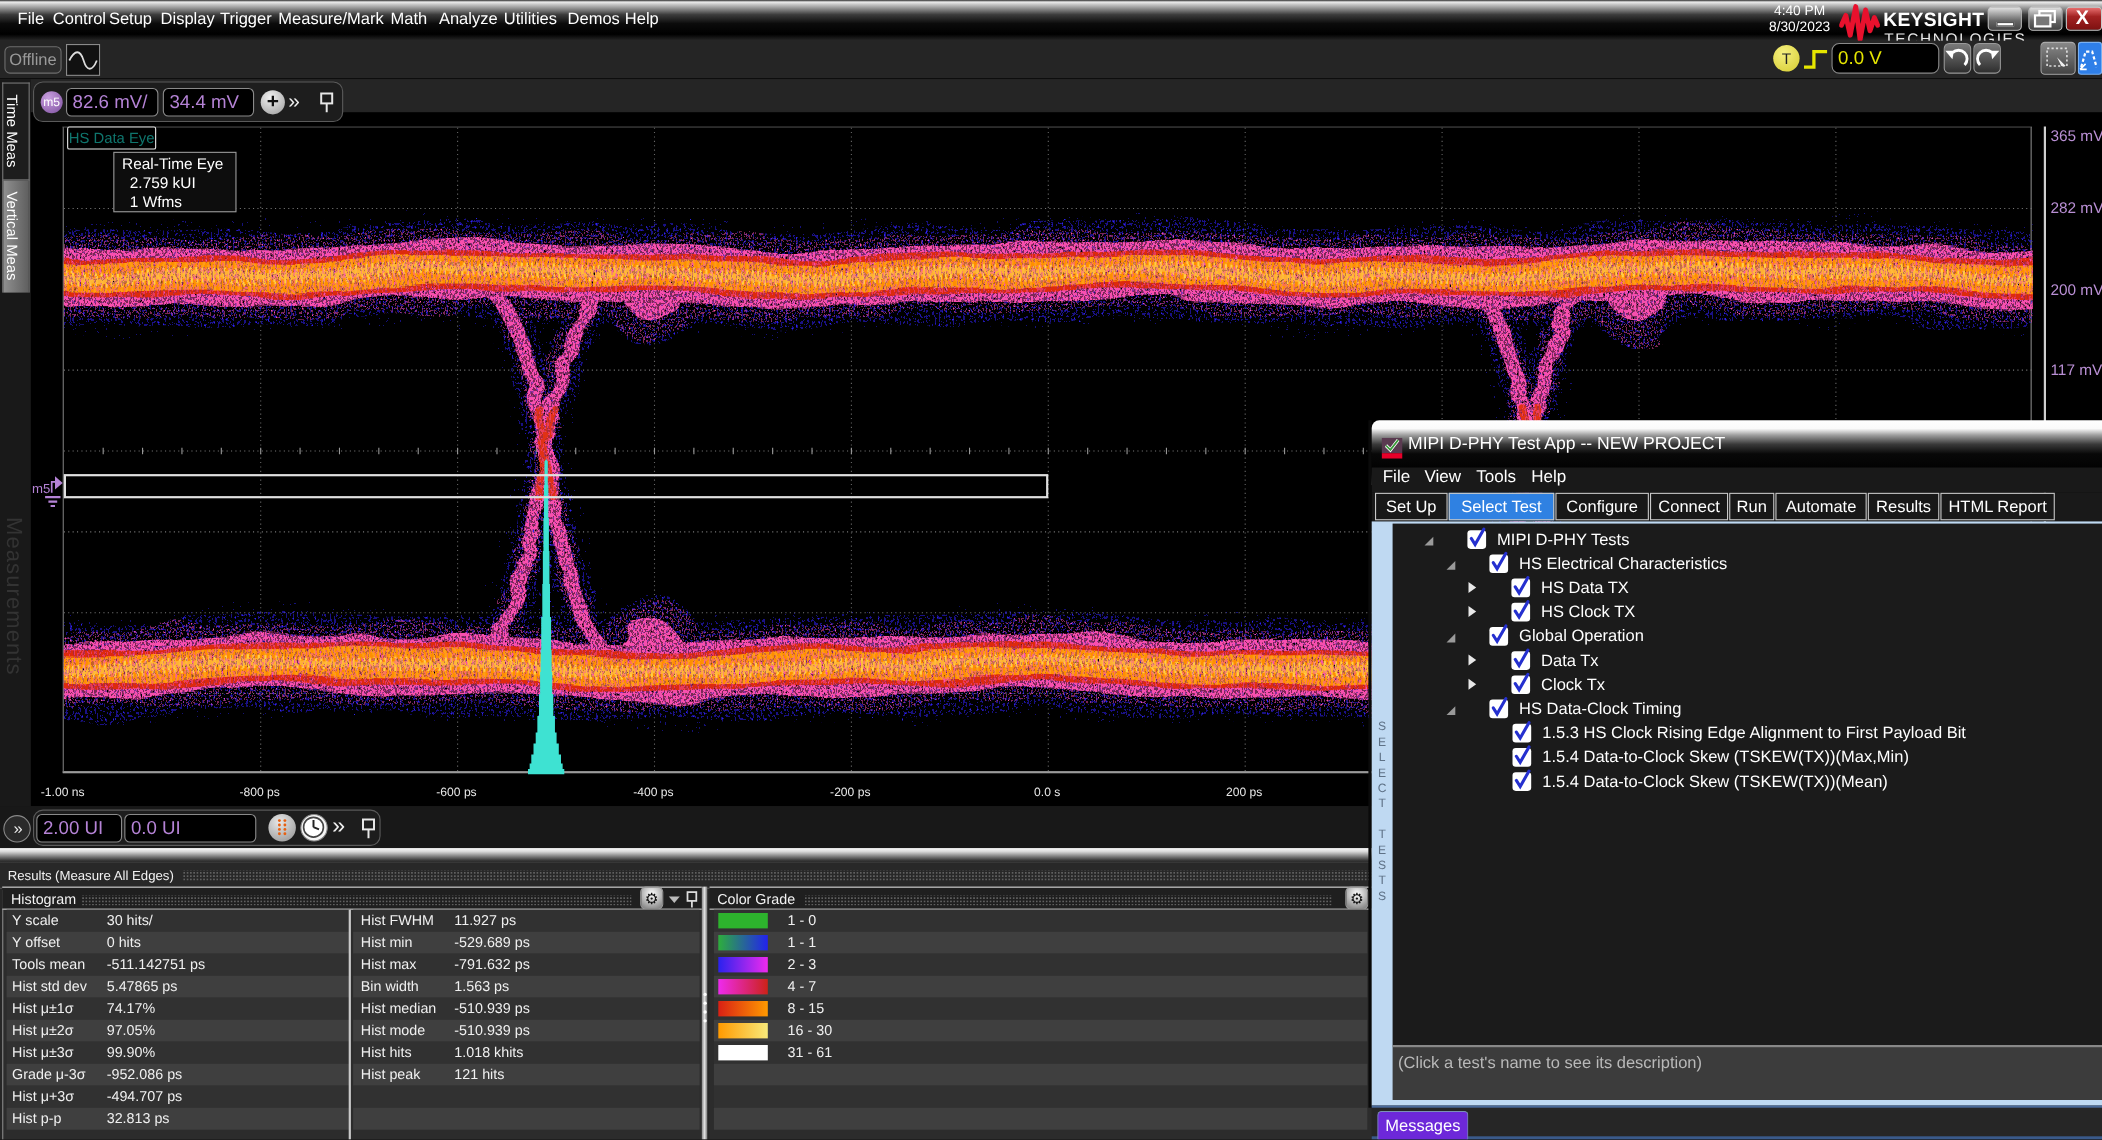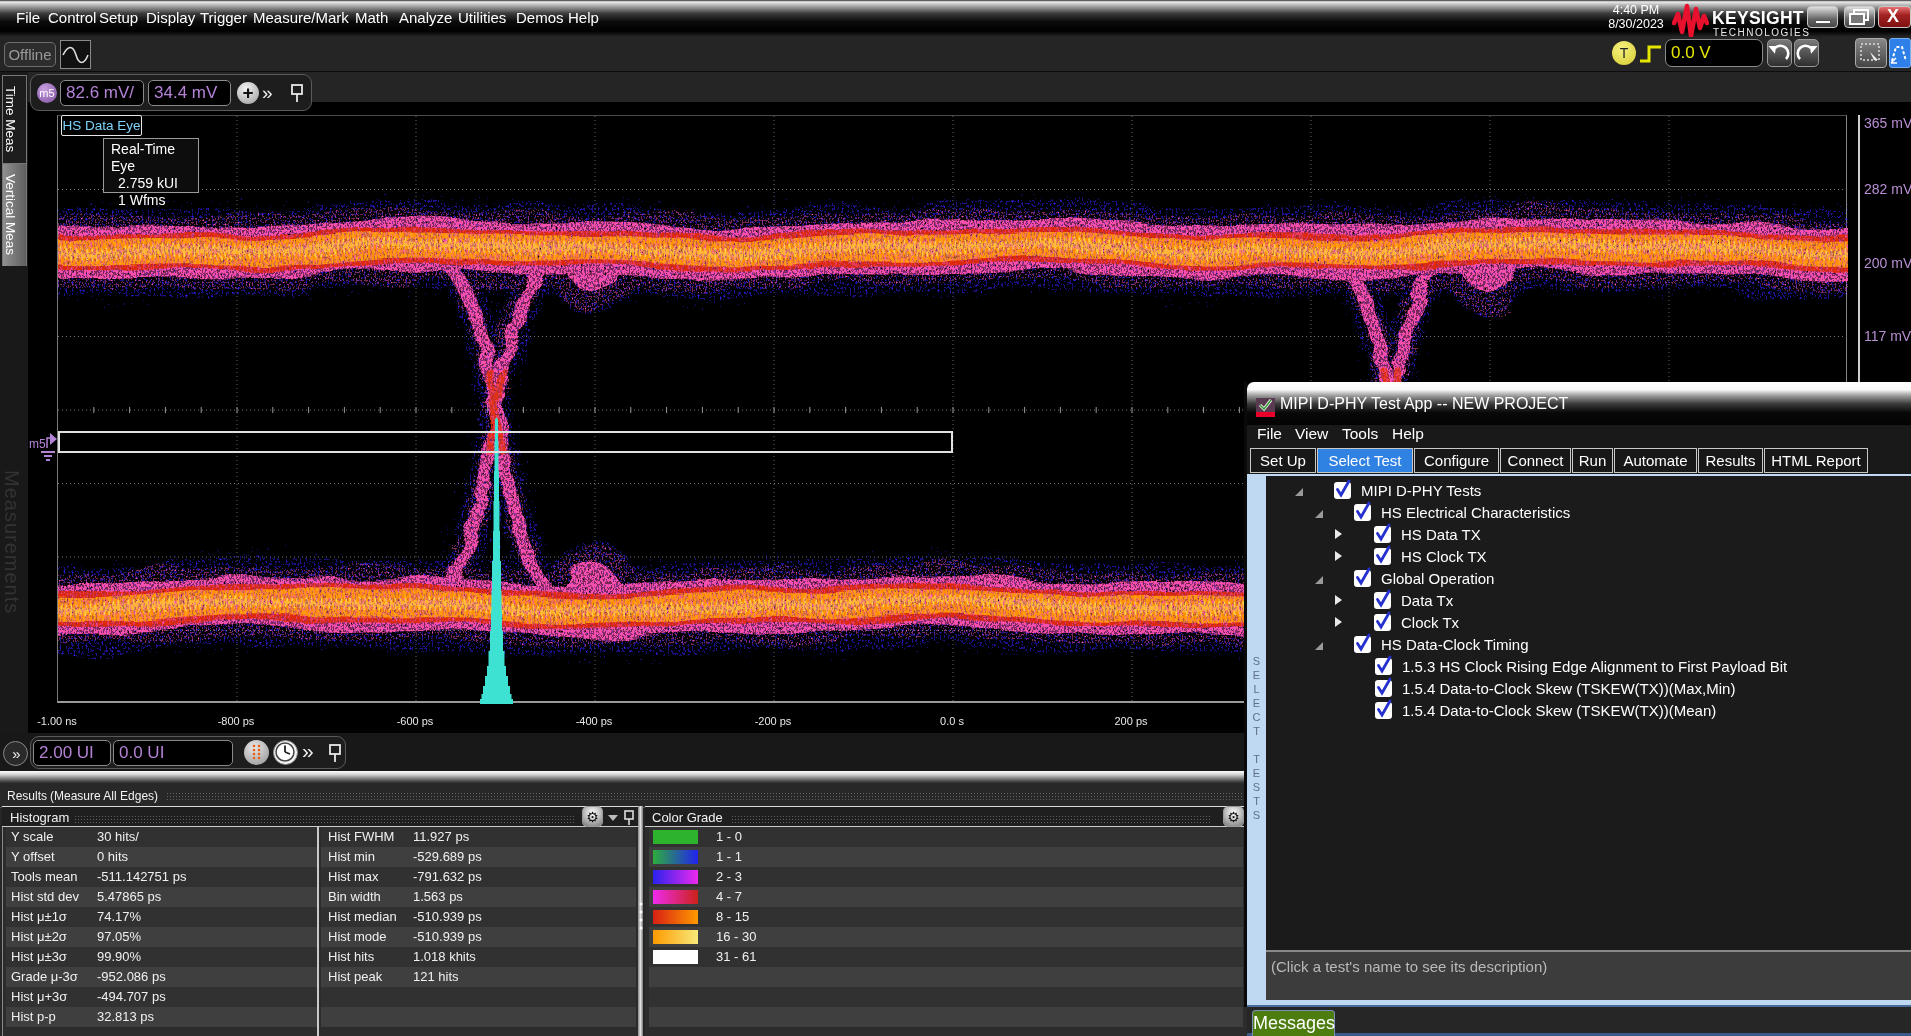--- a/index.html
+++ b/index.html
@@ -37,41 +37,41 @@
 .dtab{position:absolute;top:0;height:25px;border:1px solid #c9c9c9;color:#fff;font-size:15px;text-align:center;background:#181818;line-height:23px}
 .dtabsel{background:#2f81e2}
 .dbody{position:absolute;left:0;top:92px;width:664px;height:531px;background:#bfd9f2}
 .dtree{position:absolute;left:19px;top:2px;width:645px;height:474px;background:#1b1b1b}
 .ddesc{position:absolute;left:19px;top:476px;width:645px;height:50px;background:#3c3c3c;color:#b9b9b9;font-size:15px;border-top:2px solid #888}
 .trow{position:absolute;color:#fff;font-size:15px;white-space:nowrap}
 .cbx{position:absolute;width:17px;height:17px;background:#fff;border-radius:3px}
 .cbx svg{position:absolute;left:-1px;top:-4px}
 .exp-o{position:absolute;width:0;height:0;border-left:8px solid transparent;border-bottom:8px solid #9a9a9a}
 .exp-c{position:absolute;width:0;height:0;border-top:5px solid transparent;border-bottom:5px solid transparent;border-left:7px solid #e8e8e8}
-.msgtab{left:1252px;top:1010px;width:83px;height:26px;background:#4d7c0f;border:1px solid #7b90b8;border-bottom:none;border-radius:4px 4px 0 0;color:#fff;font-size:18px;text-align:center;line-height:25px;z-index:51}
+.msgtab{left:1252px;top:1010px;width:83px;height:26px;background:#6d28d9;border:1px solid #7b90b8;border-bottom:none;border-radius:4px 4px 0 0;color:#fff;font-size:15px;text-align:center;line-height:25px;z-index:51}
 .winbtn{position:absolute;top:6px;width:31px;height:22px;border-radius:4px;border:1px solid #c9c9c9}
 </style></head><body>
 <div class="abs menubar">
     <span style="left:16px">File</span>
     <span style="left:48px">Control</span>
     <span style="left:99px">Setup</span>
     <span style="left:146px">Display</span>
     <span style="left:200px">Trigger</span>
     <span style="left:253px">Measure/Mark</span>
     <span style="left:355px">Math</span>
     <span style="left:399px">Analyze</span>
     <span style="left:458px">Utilities</span>
     <span style="left:516px">Demos</span>
     <span style="left:568px">Help</span>
     <span style="left:1608px;top:3px;font-size:12.5px;line-height:14px;text-align:center;width:56px">4:40 PM<br>8/30/2023</span>
 <svg style="position:absolute;left:1672px;top:2px" width="37" height="38" viewBox="0 0 37 38">
       <path d="M2 21 L6 12 L10 30 L15 4 L19 34 L24 7 L28 26 L32 14 L35 21" fill="none" stroke="#e8112d" stroke-width="4.5" stroke-linejoin="round" stroke-linecap="round"></path>
     </svg>
 <span style="left:1712px;top:8px;font-size:17.5px;font-weight:bold;letter-spacing:0.3px">KEYSIGHT</span>
-<span style="left:1713px;top:27px;font-size:10px;letter-spacing:1.5px;color:#e8e8e8">TECHNOLOGIES</span>
+<span style="left:1713px;top:27px;font-size:14px;letter-spacing:1.5px;color:#e8e8e8">TECHNOLOGIES</span>
 <div class="winbtn" style="left:1807px;background:linear-gradient(180deg,#e0e0e0,#666 60%,#444)">
       <div style="position:absolute;left:7px;top:13px;width:16px;height:4px;background:#fff;border:1px solid #555"></div>
     </div>
 <div class="winbtn" style="left:1844px;background:linear-gradient(180deg,#e0e0e0,#666 60%,#444)"><svg width="29" height="20">
         <rect x="9" y="3" width="14" height="10" fill="none" stroke="#fff" stroke-width="2"></rect>
         <rect x="5" y="7" width="14" height="10" fill="#777" stroke="#fff" stroke-width="2"></rect>
       </svg></div>
 <div class="winbtn" style="left:1878px;width:33px;background:linear-gradient(180deg,#e87070 0%,#a32222 40%,#7e1111)">
       <span style="position:absolute;left:8px;top:-1px;color:#fff;font-size:18px;font-weight:bold">X</span>
     </div>
@@ -329,22 +329,22 @@
 <div class="ylabel" style="left:1864px;top:622px">-214 mV</div>
 <div class="axlabel" style="left:29px;top:715px;width:56px;text-align:center">-1.00 ns</div>
 <div class="axlabel" style="left:208px;top:715px;width:56px;text-align:center">-800 ps</div>
 <div class="axlabel" style="left:387px;top:715px;width:56px;text-align:center">-600 ps</div>
 <div class="axlabel" style="left:566px;top:715px;width:56px;text-align:center">-400 ps</div>
 <div class="axlabel" style="left:745px;top:715px;width:56px;text-align:center">-200 ps</div>
 <div class="axlabel" style="left:924px;top:715px;width:56px;text-align:center">0.0 s</div>
 <div class="axlabel" style="left:1103px;top:715px;width:56px;text-align:center">200 ps</div>
 <div class="axlabel" style="left:1282px;top:715px;width:56px;text-align:center">400 ps</div>
 <div class="axlabel" style="left:1461px;top:715px;width:56px;text-align:center">600 ps</div>
-<div class="abs" style="left:61px;top:115px;width:81px;height:21px;white-space:nowrap;background:#000;border:1px solid #e8e8e8;border-radius:2px;color:#7dd3fc;font-size:13.5px;text-align:center;line-height:19px;z-index:6">HS Data Eye</div>
-<div class="abs" style="left:103px;top:138px;width:96px;height:55px;background:#0d0d0d;border:1px solid #9a9a9a;color:#fff;font-size:14px;z-index:6;padding:2px 0 0 7px;line-height:17px">Real-Time Eye<br><span style="padding-left:7px">2.759 kUI</span><br><span style="padding-left:7px">1 Wfms</span></div>
+<div class="abs" style="left:61px;top:115px;width:81px;height:21px;white-space:nowrap;background:#000;border:1px solid #e8e8e8;border-radius:2px;color:#0f766e;font-size:13.5px;text-align:center;line-height:19px;z-index:6">HS Data Eye</div>
+<div class="abs" style="left:103px;top:138px;width:112px;height:55px;background:#0d0d0d;border:1px solid #9a9a9a;color:#fff;font-size:14px;z-index:6;padding:2px 0 0 7px;line-height:17px">Real-Time Eye<br><span style="padding-left:7px">2.759 kUI</span><br><span style="padding-left:7px">1 Wfms</span></div>
 <div class="abs" style="left:58px;top:431px;width:895px;height:22px;border:2px solid #e0e0e0;z-index:6"></div>
 <svg class="abs" style="left:29px;top:432px;z-index:6" width="30" height="34">
     <text x="0" y="16" fill="#b583d6" font-size="12" font-family="Liberation Sans">m5</text>
     <path d="M18 16 L18 6 L21 6" stroke="#b583d6" stroke-width="1.5" fill="none"></path>
     <path d="M21 1 L21 13 L28 7 Z" fill="#b583d6"></path>
     <path d="M12 20 L26 20 M15 24 L23 24 M17 28 L21 28" stroke="#b583d6" stroke-width="2"></path>
   </svg>
 <div class="abs botbar"></div>
 <div class="abs" style="left:3px;top:741px;width:25px;height:25px;border-radius:50%;background:#2a2a2a;border:1.5px solid #888;color:#eee;text-align:center;line-height:24px;font-size:15px;letter-spacing:-2px;z-index:5">»</div>
 <div class="abs" style="left:30px;top:736px;width:316px;height:33px;background:#1d1d1d;border:1px solid #5a5a5a;border-radius:9px;z-index:5">

